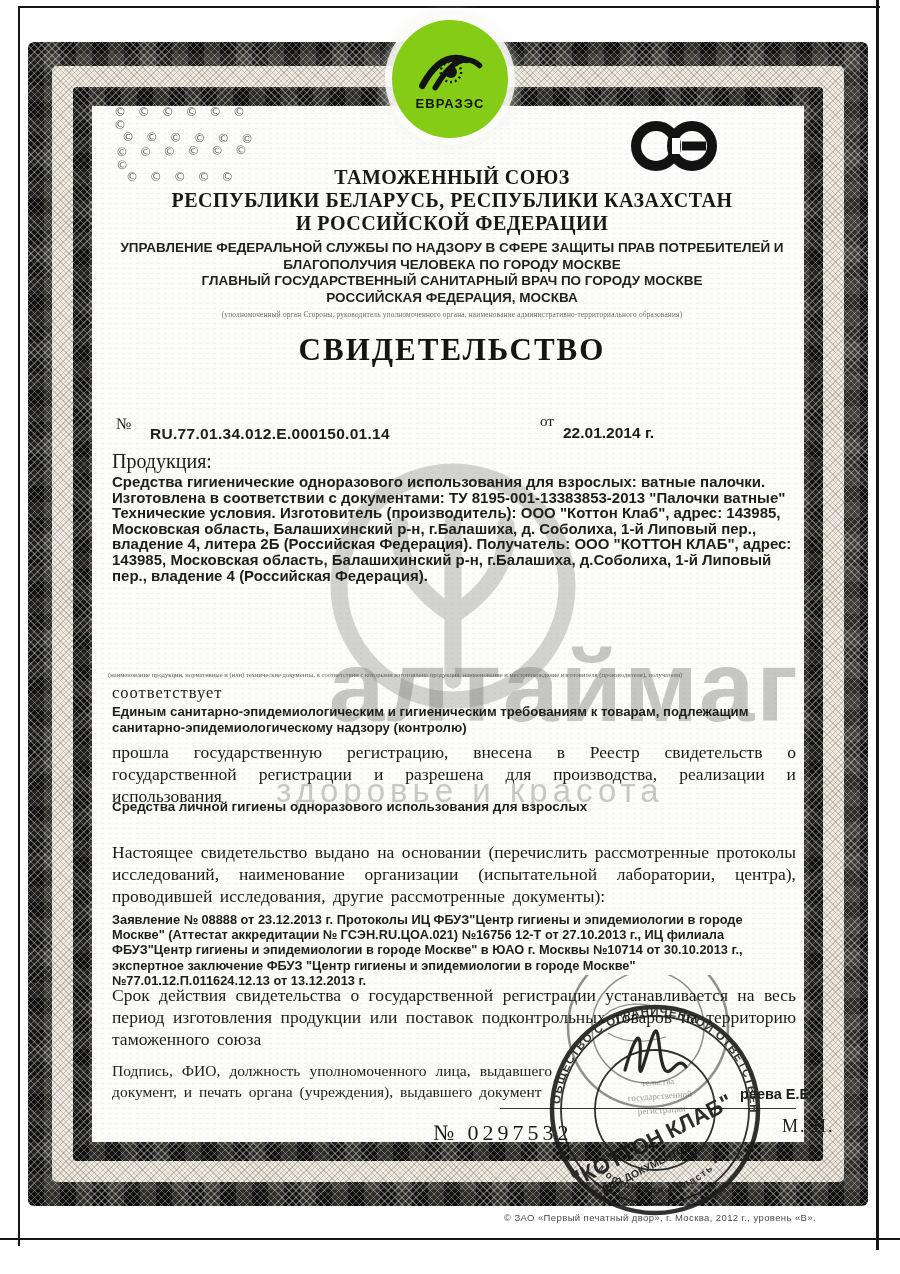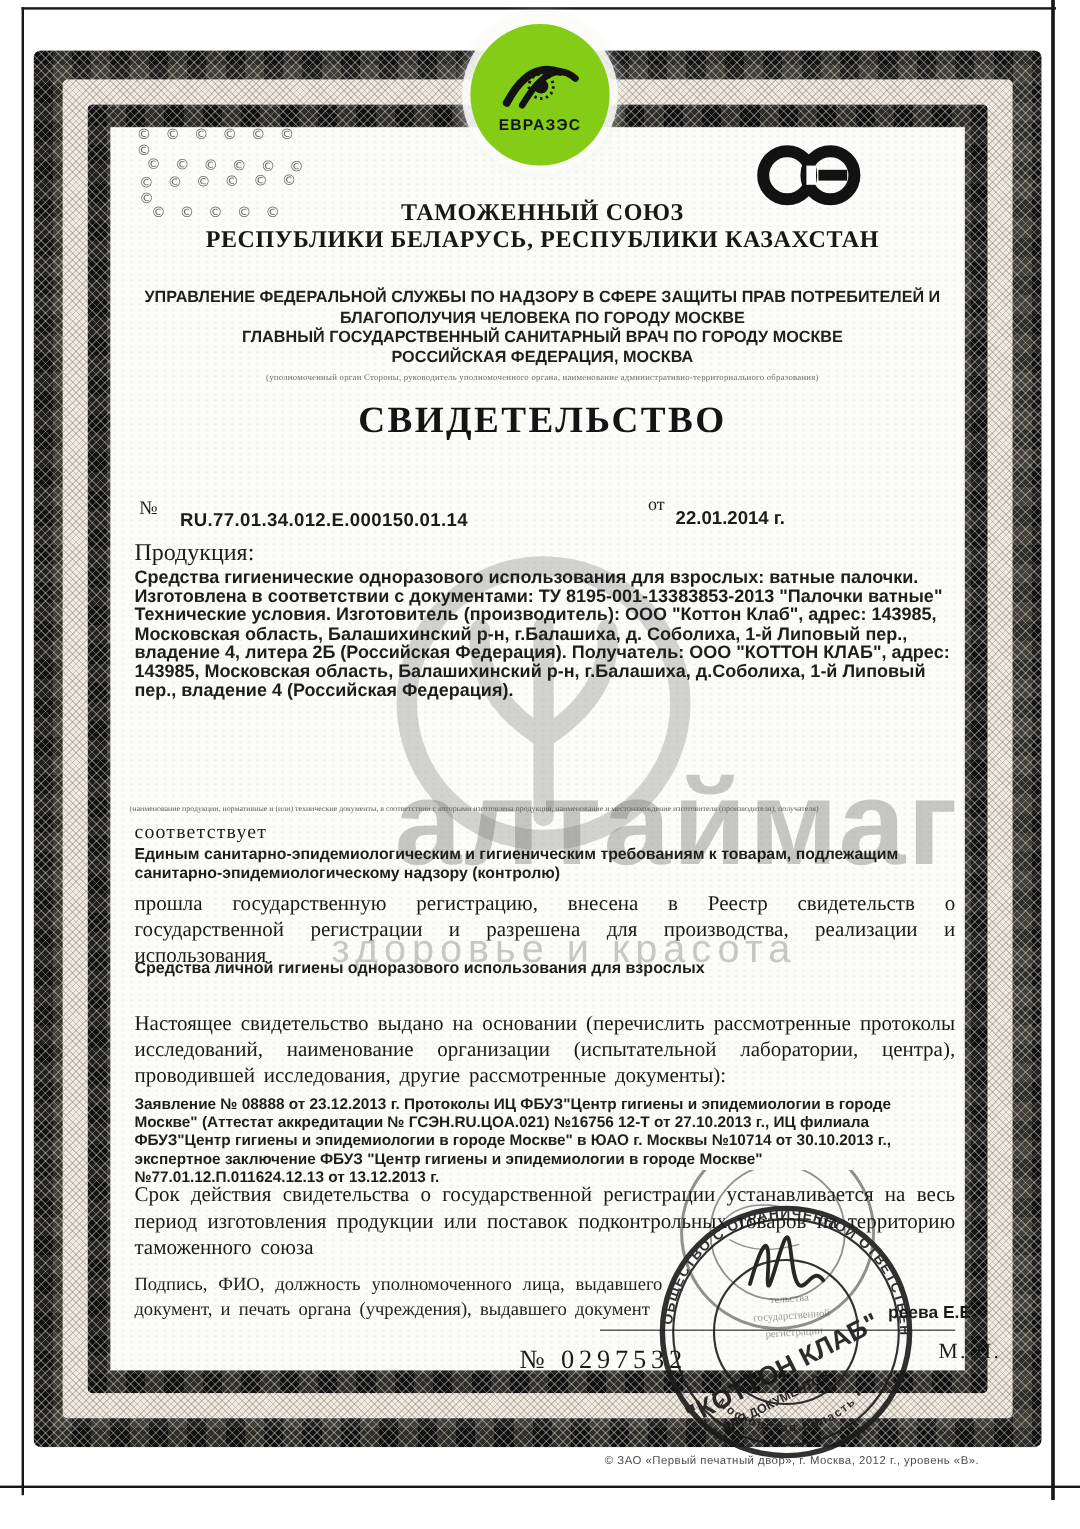--- a/index.html
+++ b/index.html
@@ -152,20 +152,21 @@
   <svg class="abs" id="se-mark" viewBox="0 0 100 60">
     <circle cx="28" cy="30" r="20" fill="none" stroke="#121212" stroke-width="10"></circle>
     <circle cx="64" cy="30" r="20" fill="none" stroke="#121212" stroke-width="10"></circle>
     <rect x="54" y="25.5" width="24" height="9" fill="#121212"></rect>
     <rect x="44" y="22" width="8" height="16" fill="#fcfcfa"></rect>
   </svg>
 
   <div class="abs center-col" id="union-block">
     <div>ТАМОЖЕННЫЙ СОЮЗ</div>
     <div>РЕСПУБЛИКИ БЕЛАРУСЬ, РЕСПУБЛИКИ КАЗАХСТАН</div>
+    <div>И РОССИЙСКОЙ ФЕДЕРАЦИИ</div>
   </div>
 
   <div class="abs center-col" id="authority-block">
     <div>УПРАВЛЕНИЕ ФЕДЕРАЛЬНОЙ СЛУЖБЫ ПО НАДЗОРУ В СФЕРЕ ЗАЩИТЫ ПРАВ ПОТРЕБИТЕЛЕЙ И</div>
     <div>БЛАГОПОЛУЧИЯ ЧЕЛОВЕКА ПО ГОРОДУ МОСКВЕ</div>
     <div>ГЛАВНЫЙ ГОСУДАРСТВЕННЫЙ САНИТАРНЫЙ ВРАЧ ПО ГОРОДУ МОСКВЕ</div>
     <div>РОССИЙСКАЯ ФЕДЕРАЦИЯ, МОСКВА</div>
   </div>
   <div class="abs center-col" id="authority-caption">(уполномоченный орган Стороны, руководитель уполномоченного органа, наименование административно-территориального образования)</div>
 

